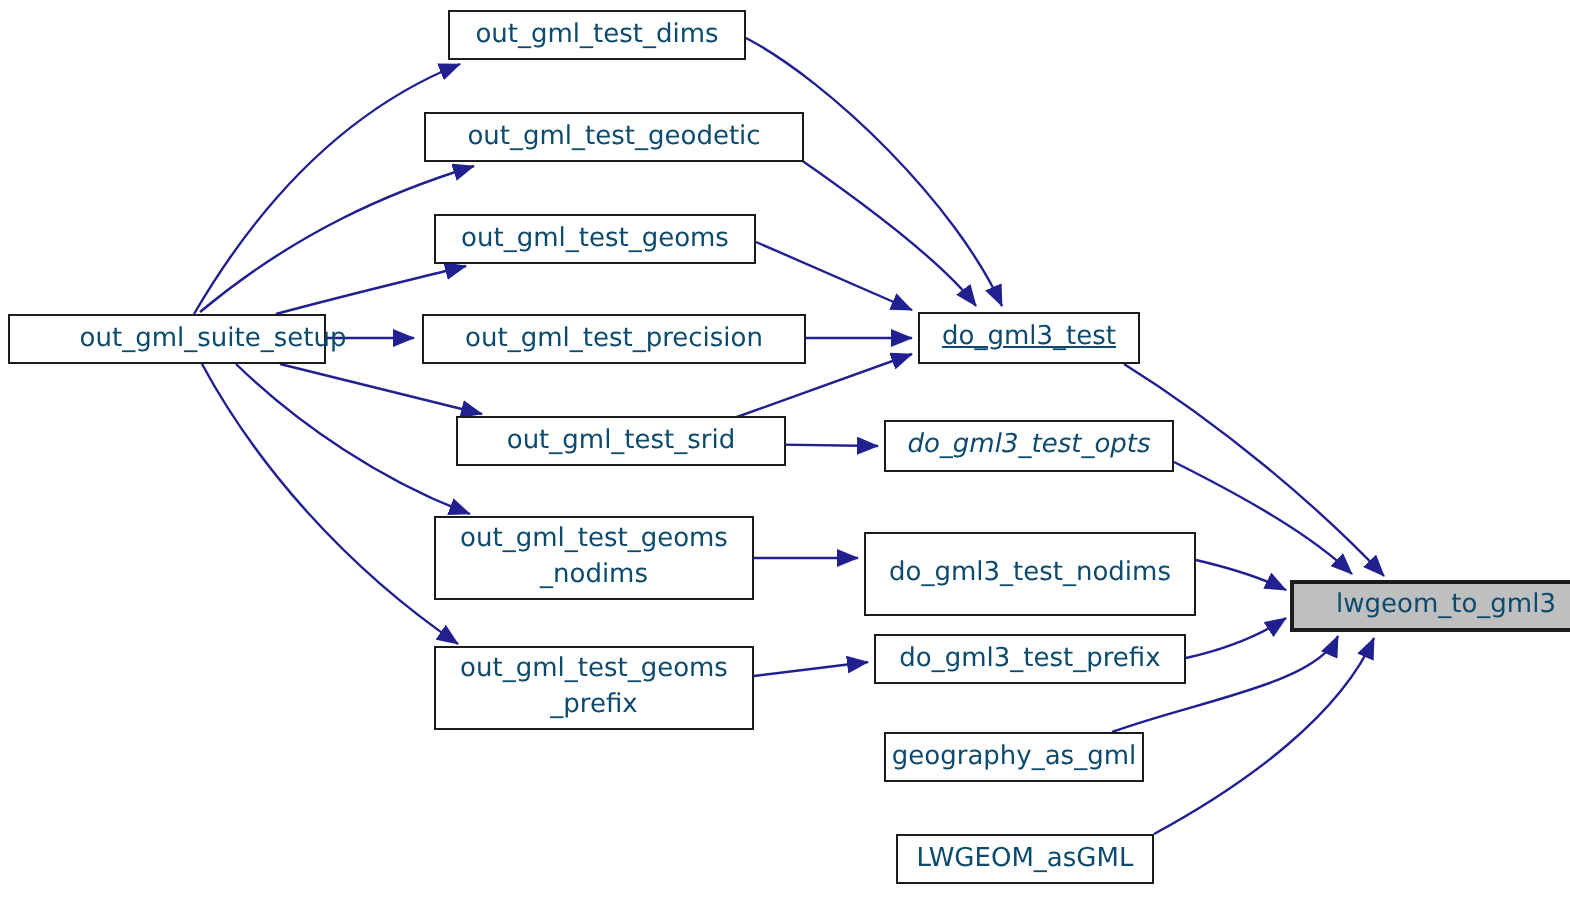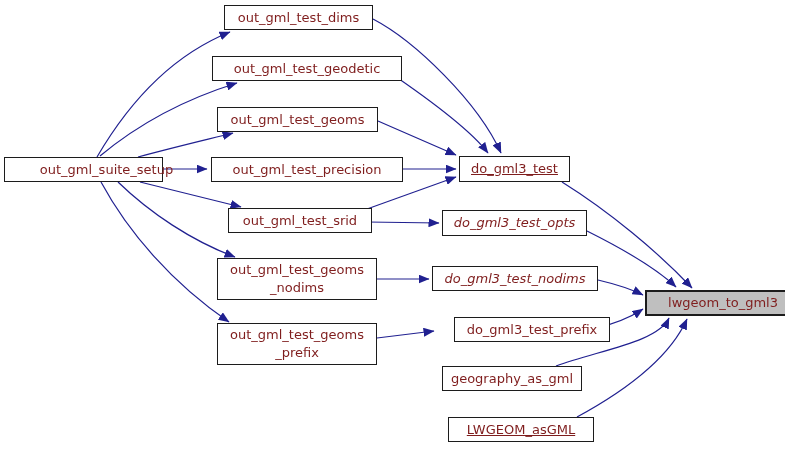--- a/index.html
+++ b/index.html
@@ -25,21 +25,21 @@
   .edge {
     fill: none;
     stroke: #202090;
     stroke-width: 1.2px;
   }
   .node {
     position: absolute;
     box-sizing: border-box;
     background: #ffffff;
     border: 1px solid #1c1c1c;
-    color: #7f1d1d;
+    color: #0c4a6e;
     font-size: 13px;
     line-height: 18px;
     display: flex;
     align-items: center;
     justify-content: center;
     text-align: center;
     white-space: pre-line;
     cursor: pointer;
   }
   .node.highlight {
@@ -81,26 +81,26 @@
         <path d="M556,366 C600,350 658,342 669,318" class="edge" stroke="#202090" marker-end="url(#arrow)"></path>
         <path d="M577,417 C625,391 670,357 687,319" class="edge" stroke="#202090" marker-end="url(#arrow)"></path>
       </g>
   </svg>
   <div>
       <div class="node" style="left: 4px; top: 157px; width: 159px; height: 25px; background: rgb(255, 255, 255); padding-left: 46px;">out_gml_suite_setup</div>
       <div class="node" style="left: 224px; top: 5px; width: 149px; height: 25px; background: rgb(255, 255, 255);">out_gml_test_dims</div>
       <div class="node" style="left: 212px; top: 56px; width: 190px; height: 25px; background: rgb(255, 255, 255);">out_gml_test_geodetic</div>
       <div class="node" style="left: 217px; top: 107px; width: 161px; height: 25px; background: rgb(255, 255, 255);">out_gml_test_geoms</div>
       <div class="node" style="left: 211px; top: 157px; width: 192px; height: 25px; background: rgb(255, 255, 255);">out_gml_test_precision</div>
-      <div class="node" style="left: 228px; top: 208px; width: 144px; height: 25px; background: rgb(255, 255, 255);">out_gml_test_srid</div>
+      <div class="node" style="left: 228px; top: 208px; width: 165px; height: 25px; background: rgb(255, 255, 255);">out_gml_test_srid</div>
       <div class="node" style="left: 217px; top: 258px; width: 160px; height: 42px; background: rgb(255, 255, 255);">out_gml_test_geoms
 _nodims</div>
       <div class="node" style="left: 217px; top: 323px; width: 160px; height: 42px; background: rgb(255, 255, 255);">out_gml_test_geoms
 _prefix</div>
       <div class="node" style="left: 459px; top: 156px; width: 111px; height: 26px; background: rgb(255, 255, 255); text-decoration: underline;">do_gml3_test</div>
       <div class="node" style="left: 442px; top: 210px; width: 145px; height: 26px; background: rgb(255, 255, 255); font-style: italic;">do_gml3_test_opts</div>
-      <div class="node" style="left: 432px; top: 266px; width: 166px; height: 25px; background: rgb(255, 255, 255); font-style: italic;">do_gml3_test_nodims</div>
-      <div class="node" style="left: 437px; top: 317px; width: 156px; height: 25px; background: rgb(255, 255, 255); margin-left: 17px;">do_gml3_test_prefix</div>
-      <div class="node" style="left: 442px; top: 366px; width: 140px; height: 25px; background: rgb(255, 255, 255);">geography_as_gml</div>
-      <div class="node" style="left: 448px; top: 417px; width: 146px; height: 25px; background: rgb(255, 255, 255); text-decoration: underline;">LWGEOM_asGML</div>
+      <div class="node" style="left: 432px; top: 266px; width: 166px; height: 42px; background: rgb(255, 255, 255);">do_gml3_test_nodims</div>
+      <div class="node" style="left: 437px; top: 317px; width: 156px; height: 25px; background: rgb(255, 255, 255);">do_gml3_test_prefix</div>
+      <div class="node" style="left: 442px; top: 366px; width: 130px; height: 25px; background: rgb(255, 255, 255);">geography_as_gml</div>
+      <div class="node" style="left: 448px; top: 417px; width: 129px; height: 25px; background: rgb(255, 255, 255);">LWGEOM_asGML</div>
       <div class="node highlight" style="left: 645px; top: 290px; width: 156px; height: 26px; background: rgb(191, 191, 191); text-align: right;">lwgeom_to_gml3</div>
     </div>
 </div>
 
 </body></html>

